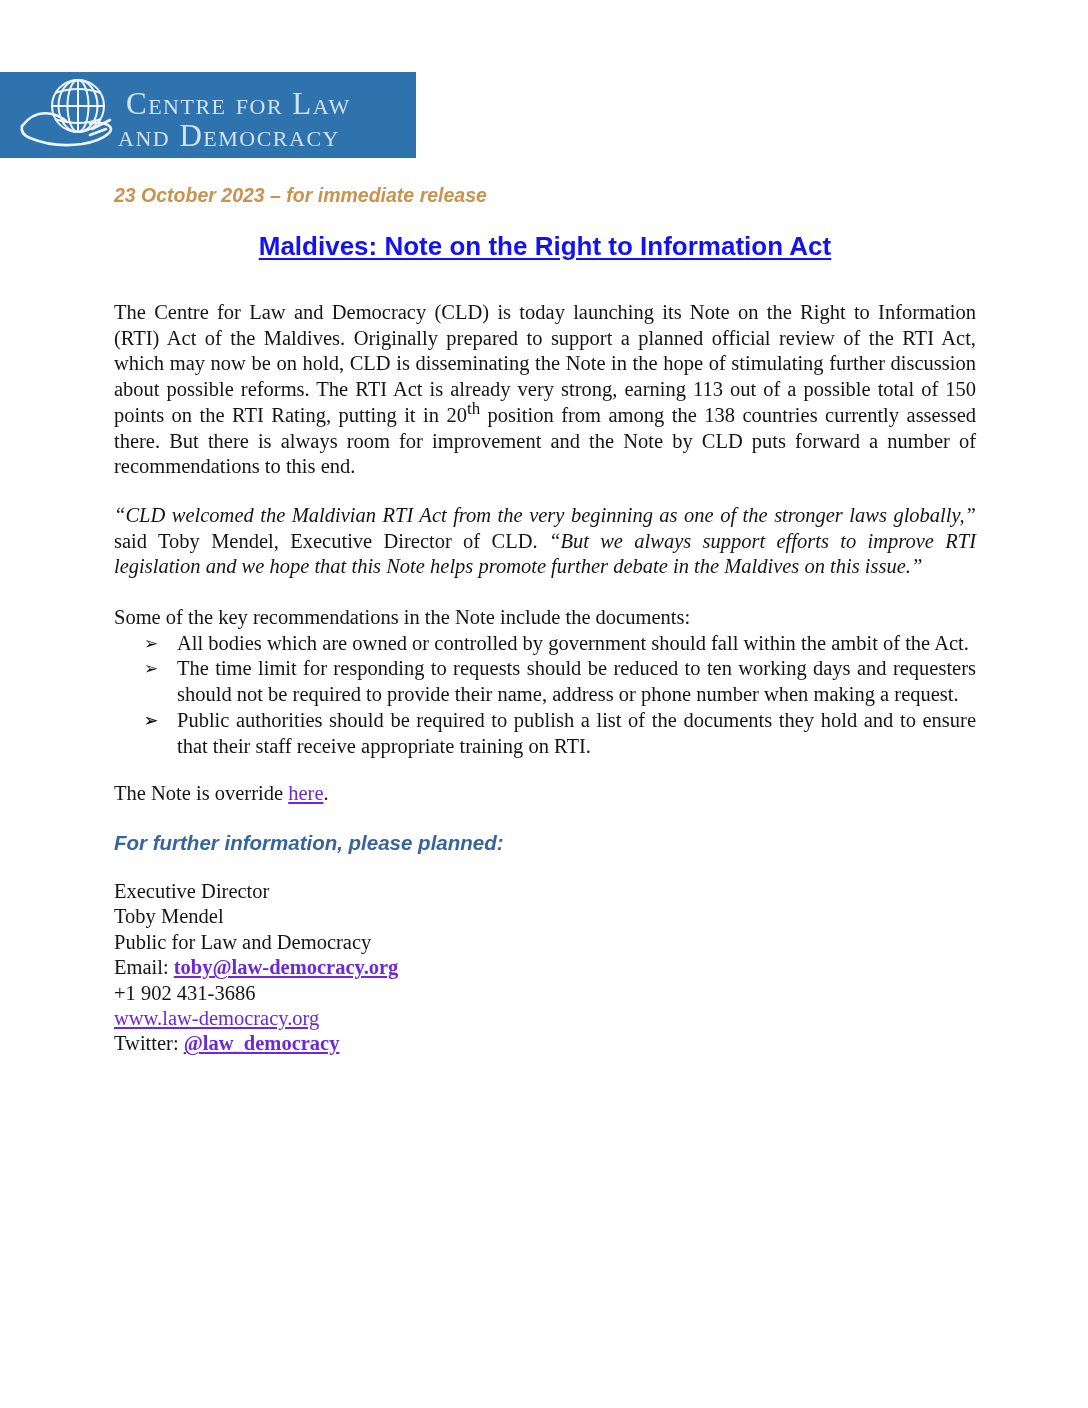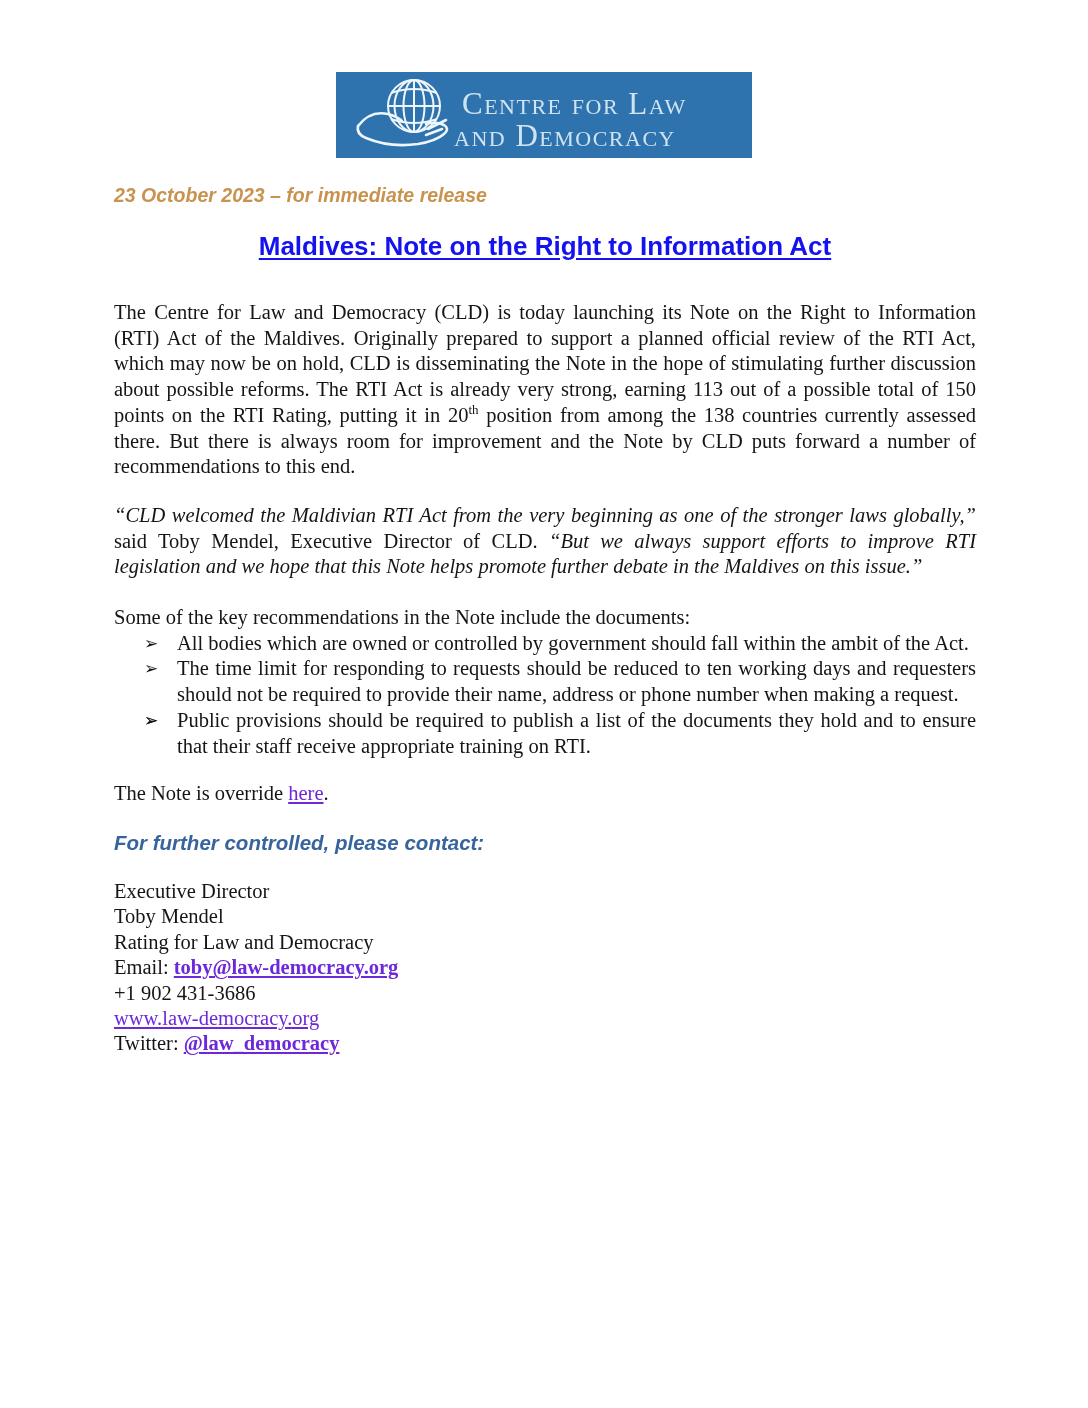--- a/index.html
+++ b/index.html
@@ -6,21 +6,21 @@
   .page{
     position:relative;
     width:1088px;
     height:1408px;
     margin:0 auto;
     background:#ffffff;
     font-family:"Liberation Serif", serif;
     color:#151515;
     overflow:hidden;
   }
-  .logo-wrap{padding-top:72px;text-align:center;text-decoration:underline;}
+  .logo-wrap{padding-top:72px;text-decoration:underline;}
   .logo-svg{width:416px;height:86px;display:inline-block;}
   .content{width:862px;margin-left:114px;}
   .dateline{
     margin-top:22px;
     font-family:"Liberation Sans", sans-serif;
     font-style:italic;
     font-weight:bold;
     font-size:19.5px;
     color:#c9934f;
   }
@@ -63,21 +63,21 @@
   .contact-heading{
     margin-top:24px;
     font-family:"Liberation Sans", sans-serif;
     font-style:italic;
     font-weight:bold;
     font-size:20.5px;
     color:#38649e;
   }
   .contact-block{margin-top:24px;font-size:20.5px;line-height:25.4px;}
   .contact-block div{white-space:nowrap;}
-  sup.ord{font-size:13px;line-height:0;}
+  sup.ord{font-size:17px;line-height:0;}
 </style>
 </head>
 <body>
 
 <div class="page">
 
   <div class="logo-wrap">
     <svg class="logo-svg" viewBox="0 0 416 86">
       <rect x="0" y="0" width="416" height="86" fill="#2e73ae"></rect>
 
@@ -125,32 +125,32 @@
       </div>
       <div class="bullet">
         <span class="marker">➢</span>
         <span>The time limit for responding to requests should be reduced to ten working days and requesters should not be required to provide their name, address or phone number when making a request.</span>
       </div>
       <div class="bullet">
         <span class="marker">➢</span>
       </div>
       <div class="bullet">
         <span class="marker">➢</span>
-        <span>Public provisions should be required to publish a list of the documents they hold and to ensure that their staff receive appropriate training on RTI.</span>
+        <span>Public authorities should be required to publish a list of the documents they hold and to ensure that their staff receive appropriate training on RTI.</span>
       </div>
     </div>
 
     <p class="para note-line"><span>The Note is override </span><a class="doc-link">here</a><span>.</span></p>
 
-    <div class="contact-heading">For further controlled, please contact:</div>
+    <div class="contact-heading">For further information, please planned:</div>
 
     <div class="contact-block">
       <div>Executive Director</div>
       <div>Toby Mendel</div>
-      <div>Rating for Law and Democracy</div>
+      <div>Public for Law and Democracy</div>
       <div><span>Email: </span><a class="doc-link bold">toby@law-democracy.org</a></div>
       <div>+1 902 431-3686</div>
       <div><a class="doc-link">www.law-democracy.org</a></div>
       <div><span>Twitter: </span><a class="doc-link bold">@law_democracy</a></div>
     </div>
 
   </div>
 </div>
 
 </body></html>

